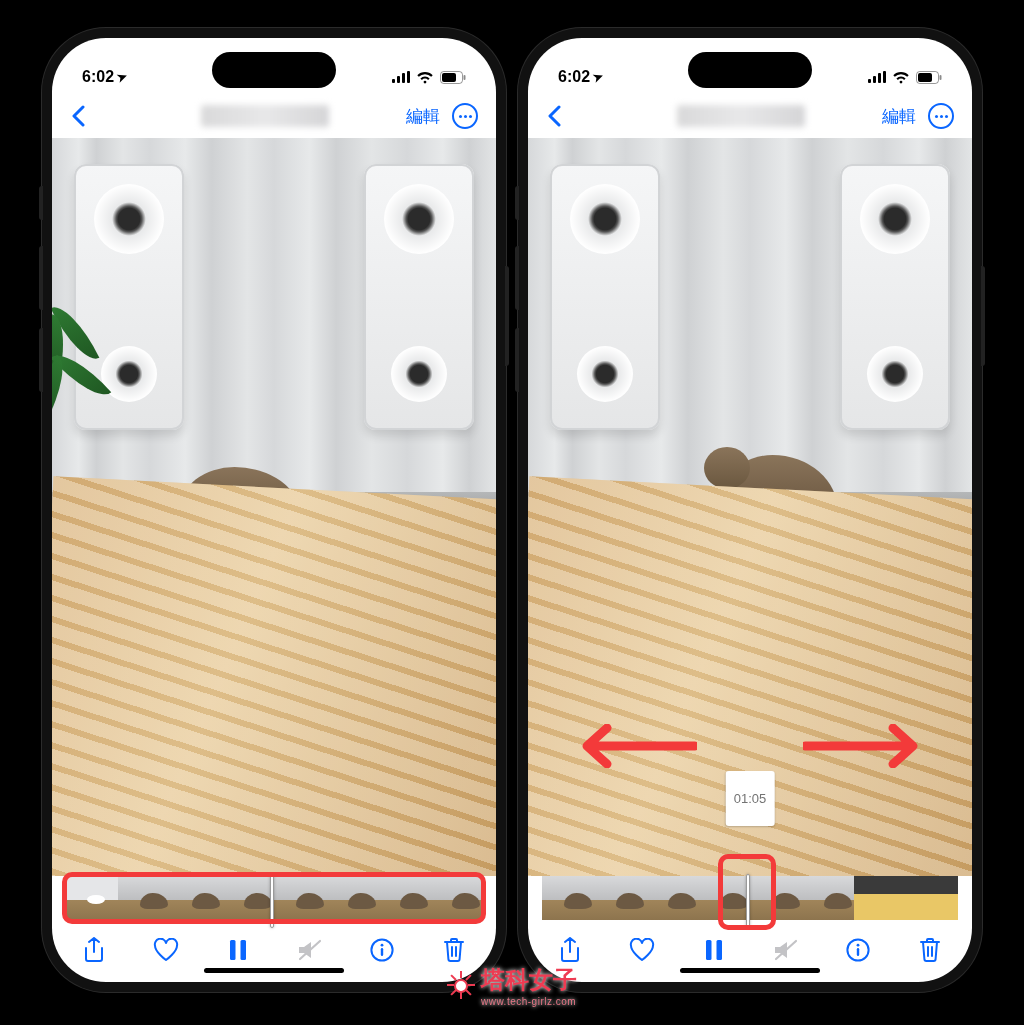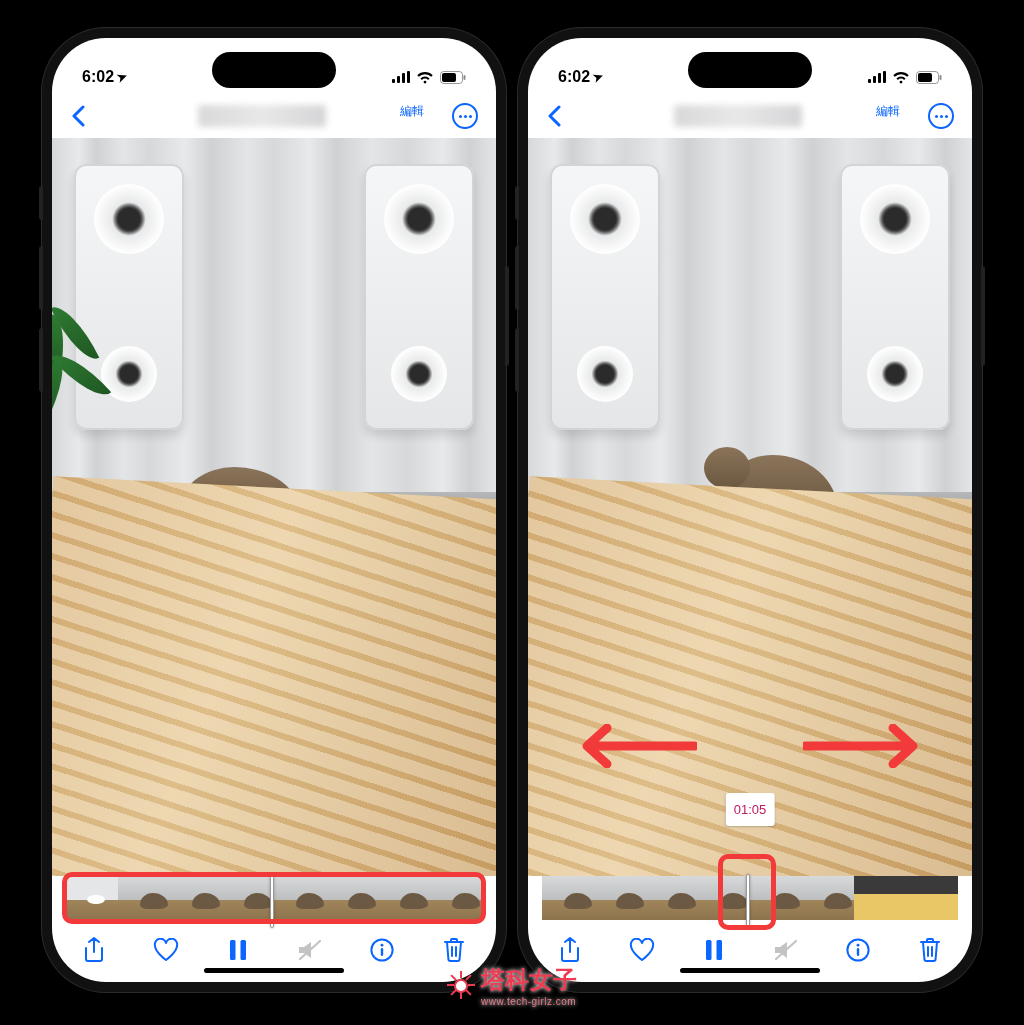--- a/index.html
+++ b/index.html
@@ -81,23 +81,24 @@
 }
 .blur-title {
   width: 128px;
   height: 22px;
   background: linear-gradient(90deg,#d9d9da,#e8e8e9,#d5d5d7);
   filter: blur(3px);
   border-radius: 3px;
 }
 .nav-right {
   display: flex;
-  gap: 28px;
+  gap: 12px;
+  align-items: center;
   color: #0A66FF;
-  font-size: 12px;
+  font-size: 17px;
 }
 .edit-btn { color:#0A66FF; }
 .circle-more {
   width: 26px; height: 26px;
   border: 2px solid #0A66FF;
   border-radius: 50%;
   display: flex;
   justify-content: center;
   align-items: center;
   gap: 2px;
@@ -192,21 +193,21 @@
 .l2{ top:16px; left:8px; transform:rotate(14deg); }
 .l3{ top:42px; left:34px; transform:rotate(-42deg); }
 .l4{ top:56px; left:4px; transform:rotate(28deg); }
 
 .red-arrows{
   position:absolute; bottom:108px; left:0; right:0;
   display:flex; justify-content:center; gap:106px; z-index:9;
 }
 .timestamp-bubble{
   position:absolute; bottom:50px; left:50%; transform:translateX(-50%);
-  background:#fff; color:#be185d; font-size:13px; padding:9px 8px;
+  background:#fff; color:#737373; font-size:13px; padding:20px 8px;
   border-radius:3px; z-index:8; box-shadow:0 1px 2px rgba(0,0,0,.2);
 }
 
 .timeline-row{
   position:relative; height:50px;
 }
 .timeline{
   height:44px; display:flex; padding:0 14px;
 }
 .thumb{

